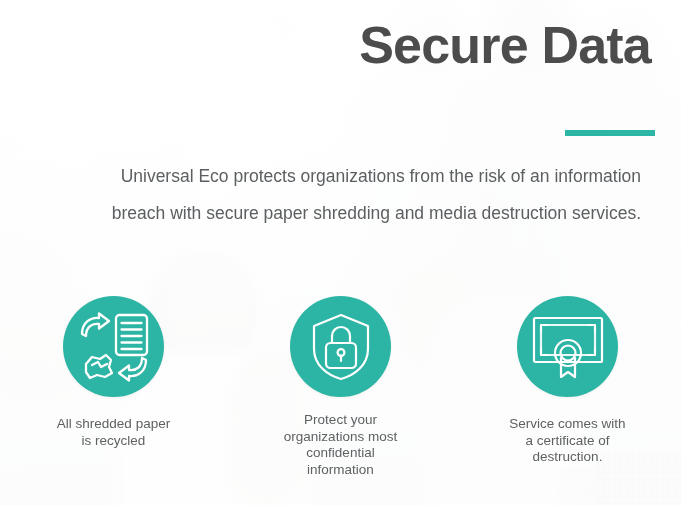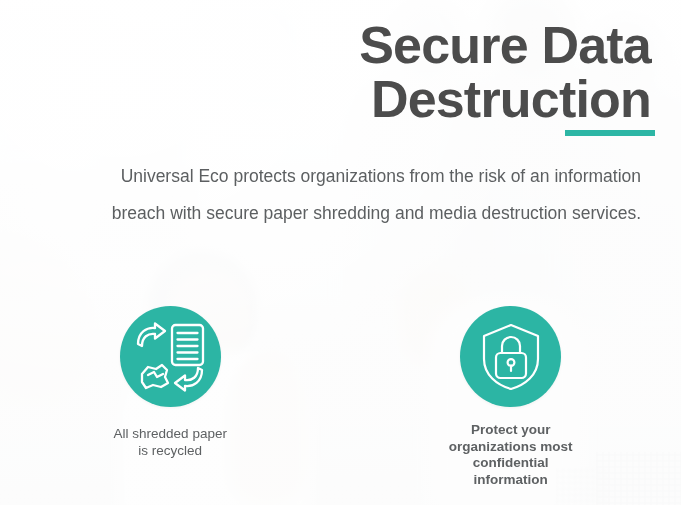--- a/index.html
+++ b/index.html
@@ -135,21 +135,21 @@
     text-align: right;
     font-size: 17.5px;
     line-height: 37px;
     color: #5c5f61;
   }
 
   
   .features {
     position: absolute;
     left: 0;
-    top: 306px;
+    top: 296px;
     width: 681px;
     display: flex;
   }
   .feature {
     flex: 1 1 0;
     display: flex;
     flex-direction: column;
     align-items: center;
   }
 
@@ -167,21 +167,21 @@
 
   .caption {
     margin-top: 16px;
     text-align: center;
     font-size: 13.5px;
     line-height: 16.5px;
     color: #5e6163;
     white-space: pre-line;
   }
   .feature.f1 .caption { margin-top: 19px; }
-  .feature.f2 .caption { margin-top: 15px; font-weight: bold; }
+  .feature.f2 .caption { margin-top: 15px; }
   .feature.f3 .caption { margin-top: 19px; }
 </style>
 </head>
 <body>
 
 <div id="banner">
 
   <div class="bg-layer bg-base"></div>
 
   <div class="bg-layer bg-shapes">
@@ -215,21 +215,20 @@
     <div class="blinds"></div>
     <div class="blinds2"></div>
   </div>
 
   <div class="bg-layer bg-wash"></div>
 
   <div class="content">
 
     <div class="headline">
       <span>Secure Data</span>
-      <span class="l2">Destruction</span>
     </div>
 
     <div class="accent-bar"></div>
 
     <p class="lede">Universal Eco protects organizations from the risk of an information breach with secure paper shredding and media destruction services.</p>
 
     <div class="features">
 
       <div class="feature f1">
         <div class="circle">
@@ -271,16 +270,38 @@
               <line x1="31" y1="42.5" x2="31" y2="48"></line>
             </svg>
           </span>
         </div>
         <div class="caption">Protect your
 organizations most
 confidential
 information</div>
       </div>
 
+      <div class="feature f3">
+        <div class="circle">
+          <span>
+            <svg width="72" height="66" viewBox="0 0 72 66" fill="none" stroke="#ffffff" stroke-width="2.2" stroke-linecap="round" stroke-linejoin="round">
+
+              <rect x="2" y="4" width="68" height="44" rx="1.5"></rect>
+
+              <path d="M9 11 L15 11 M9 11 L9 17 M63 11 L57 11 M63 11 L63 17
+                       M9 41 L15 41 M9 41 L9 35 M63 41 L57 41 M63 41 L63 35"></path>
+              <path d="M15 11 L57 11 M9 17 L9 35 M63 17 L63 35 M15 41 L57 41" opacity="0.9"></path>
+
+              <path d="M29 44 L29 63 L36 58 L43 63 L43 44"></path>
+
+              <circle cx="36" cy="39" r="13"></circle>
+              <circle cx="36" cy="39" r="7.5"></circle>
+            </svg>
+          </span>
+        </div>
+        <div class="caption">Service comes with
+a certificate of
+destruction.</div>
+      </div>
 
     </div>
   </div>
 </div>
 
 </body></html>

